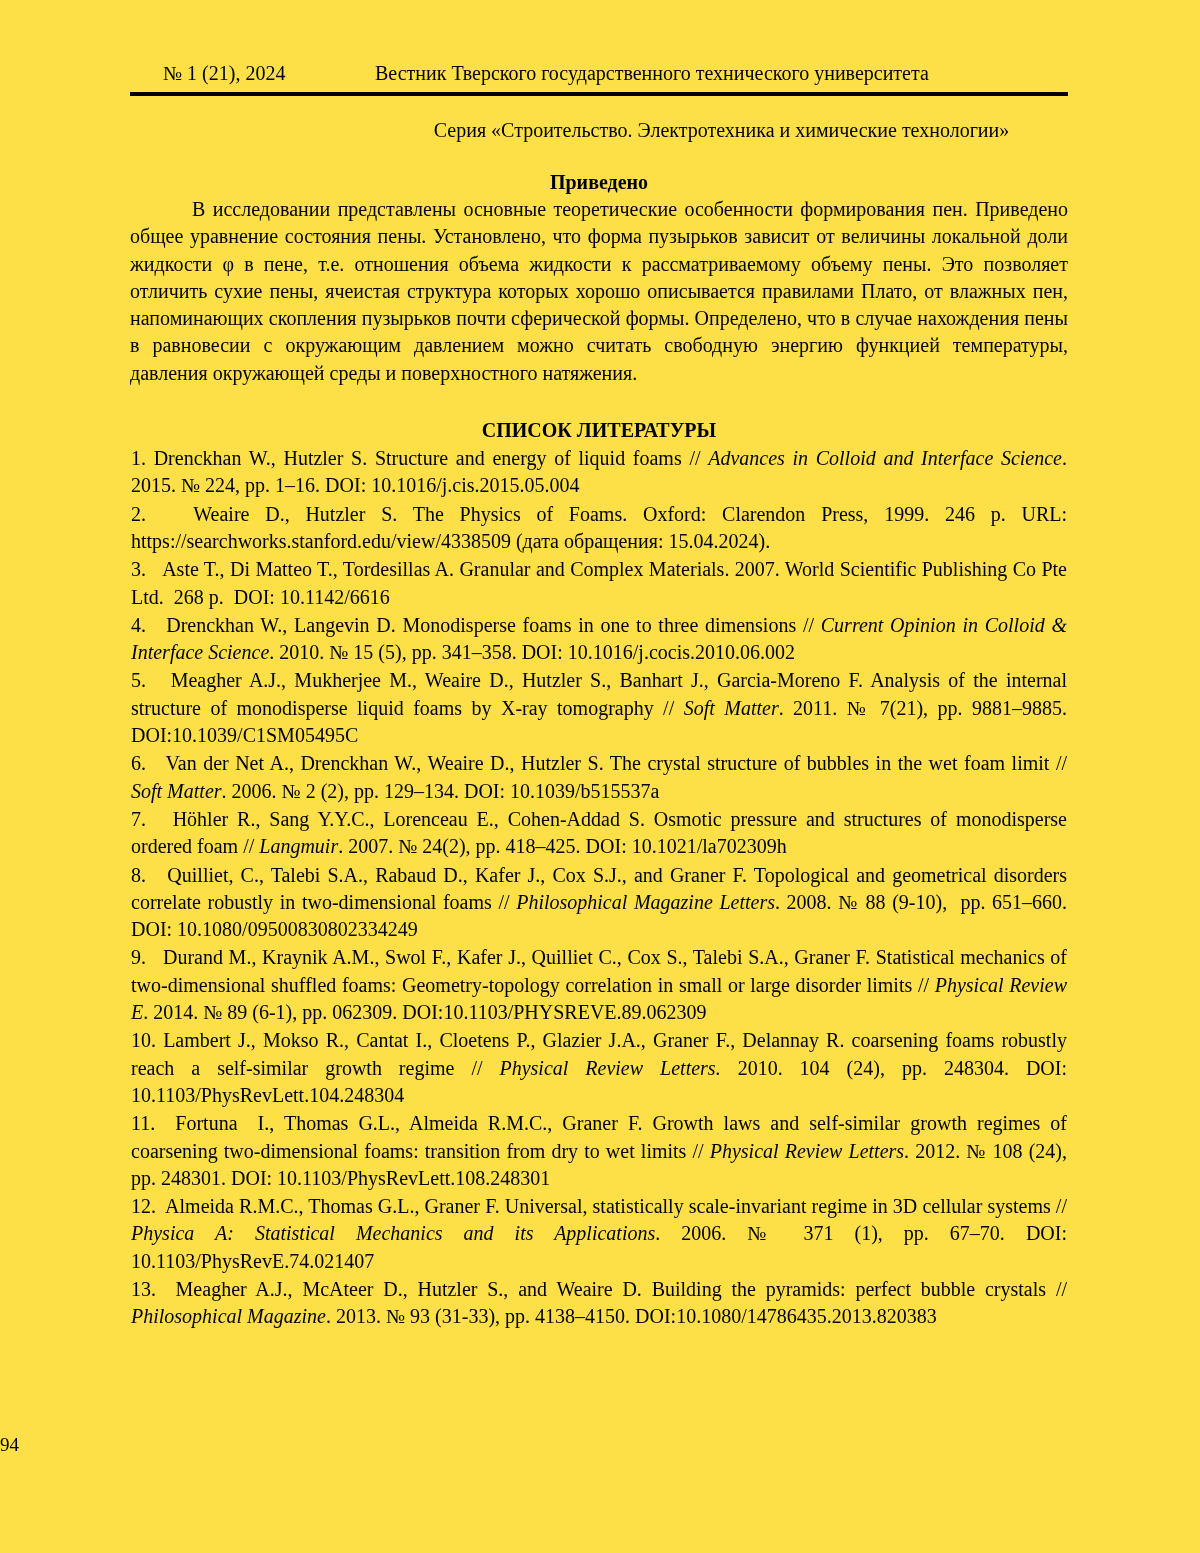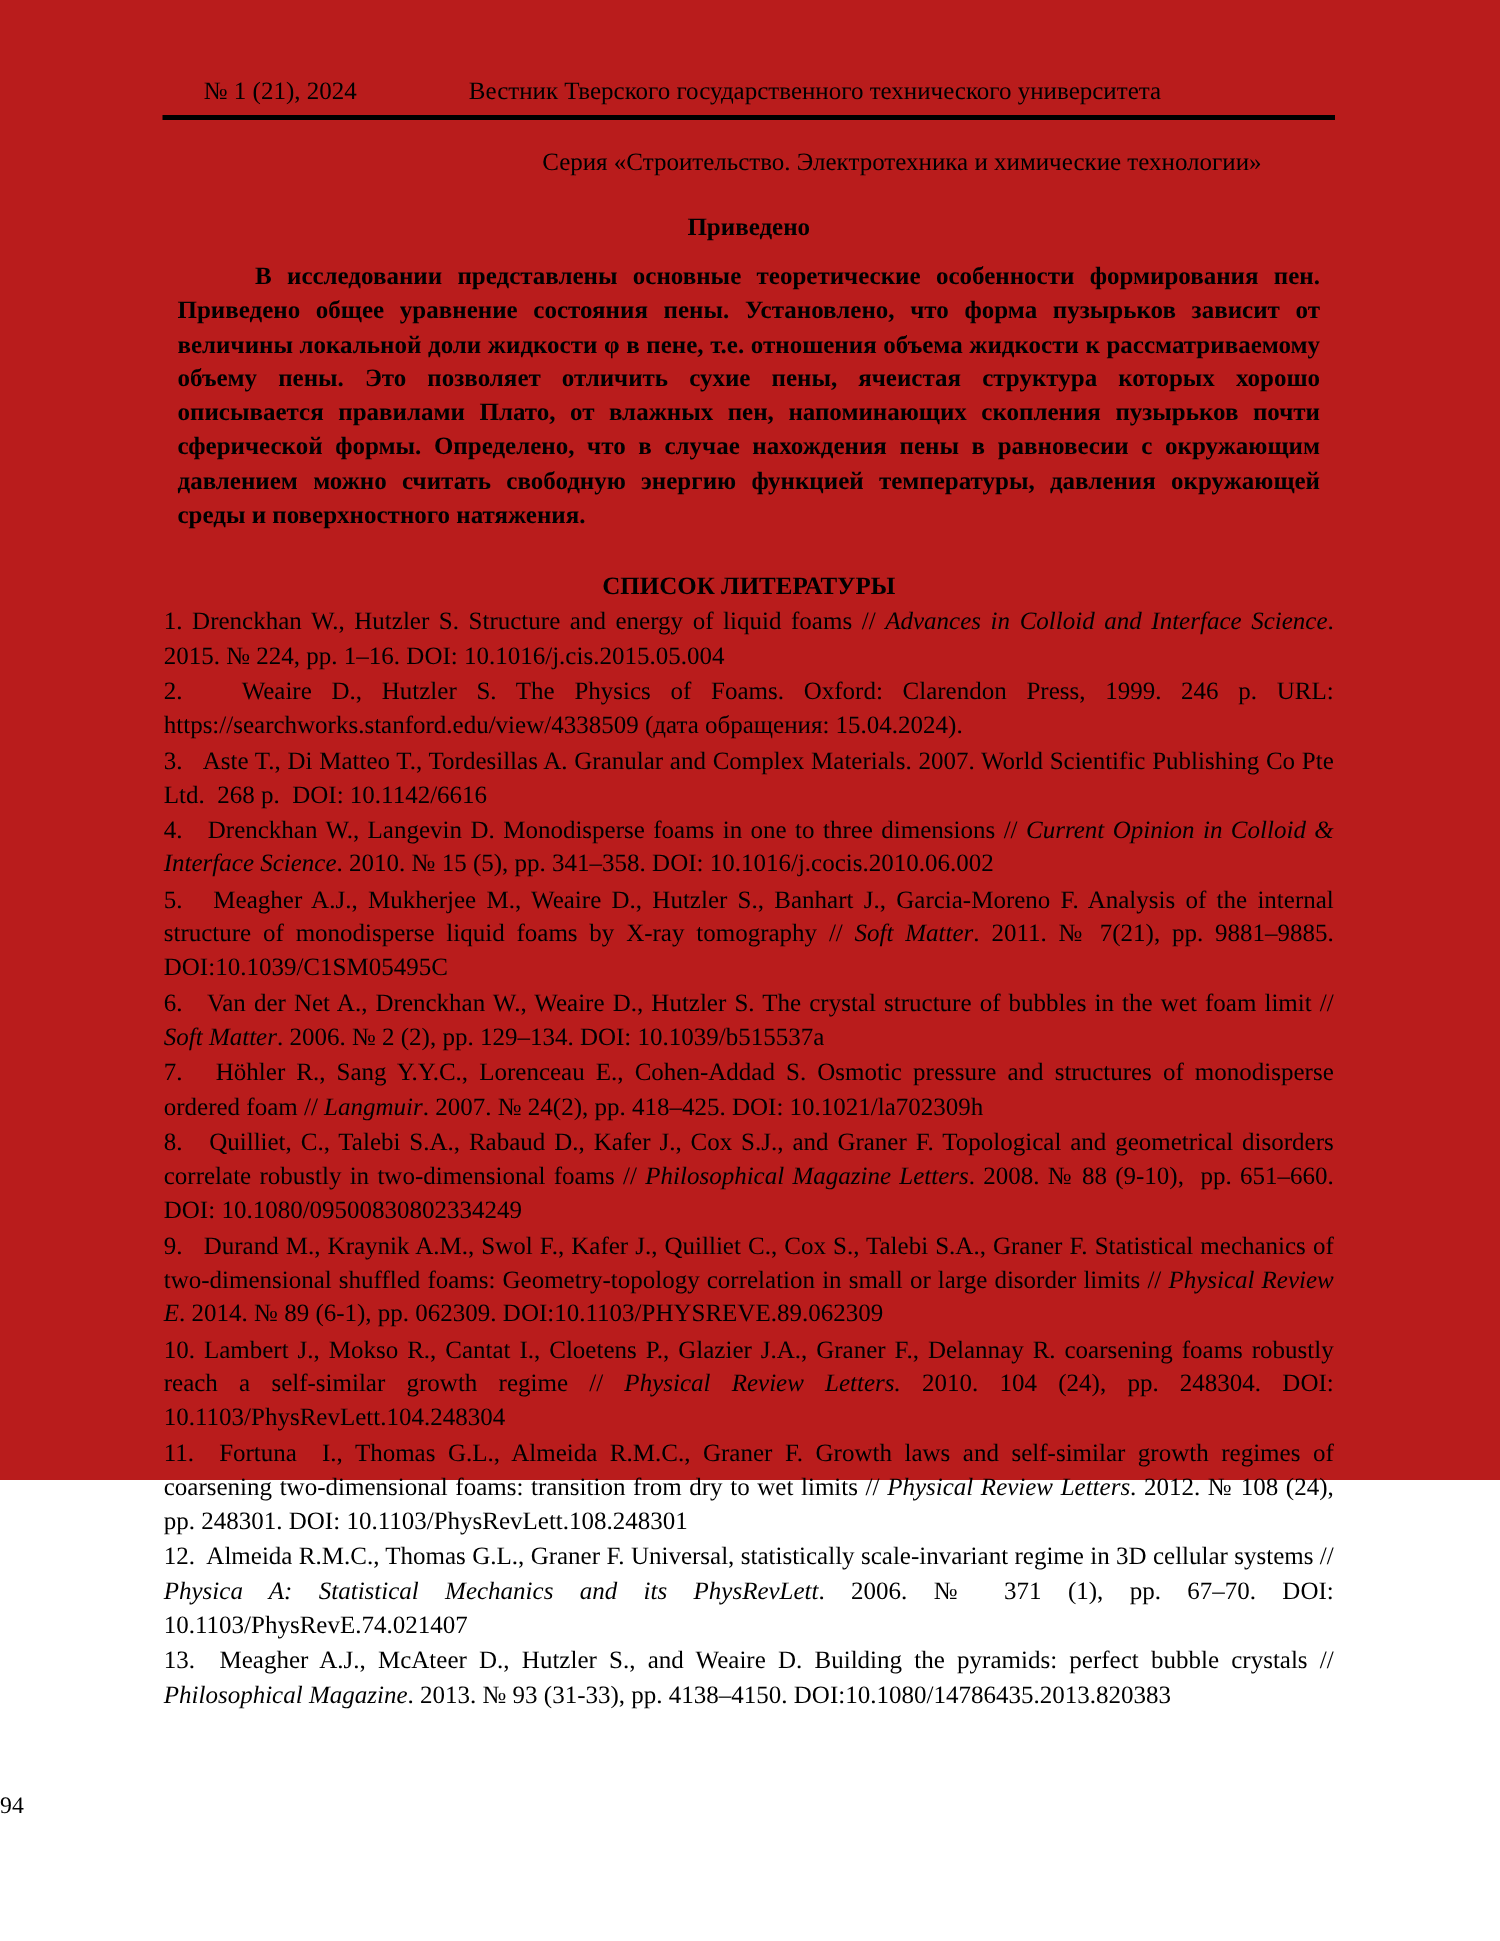--- a/index.html
+++ b/index.html
@@ -6,22 +6,22 @@
   html, body { margin: 0; padding: 0; }
   body {
     width: 1200px; height: 1553px;
     background: #ffffff;
     color: #000000;
     font-family: "Liberation Serif", serif;
     overflow: hidden;
   }
   .page {
     position: relative;
-    width: 1200px; height: 1184px;
-    background: #b91c1c;
+    width: 1200px; height: 1553px;
+    background: #fde047;
   }
   .content {
     position: absolute;
     left: 130px; top: 60px;
     width: 938px;
     font-size: 20px;
   }
   .header-row {
     display: flex;
     align-items: baseline;
@@ -55,25 +55,24 @@
   }
   .section-title {
     text-align: center;
     font-weight: bold;
     font-size: 20px;
     line-height: 27px;
     margin: 0;
   }
   .conclusion-title { margin-top: 26px; }
   .conclusion-paragraph {
-    margin: 12px;
+    margin: 0;
     text-align: justify;
     text-indent: 62px;
     line-height: 27.3px;
-    font-weight: bold;
   }
   .references-title { margin-top: 30px; margin-bottom: 1px; }
   .ref {
     margin: 1px;
     text-align: justify;
     line-height: 27.3px;
   }
   .page-number {
     position: absolute;
     left: 0; right: 0;
@@ -109,20 +108,20 @@
         <p class="ref"><span>2.&nbsp;&nbsp;&nbsp;Weaire D., Hutzler S. The Physics of Foams. Oxford: Clarendon Press, 1999. 246 p. URL: https://searchworks.stanford.edu/view/4338509 (дата обращения: 15.04.2024).</span></p>
         <p class="ref"><span>3.&nbsp;&nbsp;&nbsp;Aste T., Di Matteo T., Tordesillas A. Granular and Complex Materials. 2007. World Scientific Publishing Co Pte Ltd.&nbsp; 268 p.&nbsp; DOI: 10.1142/6616</span></p>
         <p class="ref"><span>4.&nbsp;&nbsp;&nbsp;Drenckhan W., Langevin D. Monodisperse foams in one to three dimensions // </span><i>Current Opinion in Colloid &amp; Interface Science</i><span>. 2010. № 15 (5), pp. 341–358. DOI: 10.1016/j.cocis.2010.06.002</span></p>
         <p class="ref"><span>5.&nbsp;&nbsp;&nbsp;Meagher A.J., Mukherjee M., Weaire D., Hutzler S., Banhart J., Garcia-Moreno F. Analysis of the internal structure of monodisperse liquid foams by X-ray tomography // </span><i>Soft Matter</i><span>. 2011. № 7(21), pp. 9881–9885. DOI:10.1039/C1SM05495C</span></p>
         <p class="ref"><span>6.&nbsp;&nbsp;&nbsp;Van der Net A., Drenckhan W., Weaire D., Hutzler S. The crystal structure of bubbles in the wet foam limit // </span><i>Soft Matter</i><span>. 2006. № 2 (2), pp. 129–134. DOI: 10.1039/b515537a</span></p>
         <p class="ref"><span>7.&nbsp;&nbsp;&nbsp;Höhler R., Sang Y.Y.C., Lorenceau E., Cohen-Addad S. Osmotic pressure and structures of monodisperse ordered foam // </span><i>Langmuir</i><span>. 2007. № 24(2), pp. 418–425. DOI: 10.1021/la702309h</span></p>
         <p class="ref"><span>8.&nbsp;&nbsp;&nbsp;Quilliet, C., Talebi S.A., Rabaud D., Kafer J., Cox S.J., and Graner F. Topological and geometrical disorders correlate robustly in two-dimensional foams // </span><i>Philosophical Magazine Letters</i><span>. 2008. № 88 (9-10),&nbsp; pp. 651–660. DOI: 10.1080/09500830802334249</span></p>
         <p class="ref"><span>9.&nbsp;&nbsp;&nbsp;Durand M., Kraynik A.M., Swol F., Kafer J., Quilliet C., Cox S., Talebi S.A., Graner F. Statistical mechanics of two-dimensional shuffled foams: Geometry-topology correlation in small or large disorder limits // </span><i>Physical Review E</i><span>. 2014. № 89 (6-1), pp. 062309. DOI:10.1103/PHYSREVE.89.062309</span></p>
         <p class="ref"><span>10. Lambert J., Mokso R., Cantat I., Cloetens P., Glazier J.A., Graner F., Delannay R. coarsening foams robustly reach a self-similar growth regime // </span><i>Physical Review Letters.</i><span> 2010. 104 (24), pp. 248304. DOI: 10.1103/PhysRevLett.104.248304</span></p>
         <p class="ref"><span>11.&nbsp; Fortuna&nbsp; I., Thomas G.L., Almeida R.M.C., Graner F. Growth laws and self-similar growth regimes of coarsening two-dimensional foams: transition from dry to wet limits // </span><i>Physical Review Letters</i><span>. 2012. № 108 (24), pp. 248301. DOI: 10.1103/PhysRevLett.108.248301</span></p>
-        <p class="ref"><span>12.&nbsp; Almeida R.M.C., Thomas G.L., Graner F. Universal, statistically scale-invariant regime in 3D cellular systems // </span><i>Physica A: Statistical Mechanics and its PhysRevLett</i><span>. 2006. № 371 (1), pp. 67–70. DOI: 10.1103/PhysRevE.74.021407</span></p>
+        <p class="ref"><span>12.&nbsp; Almeida R.M.C., Thomas G.L., Graner F. Universal, statistically scale-invariant regime in 3D cellular systems // </span><i>Physica A: Statistical Mechanics and its Applications</i><span>. 2006. № 371 (1), pp. 67–70. DOI: 10.1103/PhysRevE.74.021407</span></p>
         <p class="ref"><span>13.&nbsp; Meagher A.J., McAteer D., Hutzler S., and Weaire D. Building the pyramids: perfect bubble crystals // </span><i>Philosophical Magazine</i><span>. 2013. № 93 (31-33), pp. 4138–4150. DOI:10.1080/14786435.2013.820383</span></p>
       </div>
 
   </div>
 
   <div class="page-number">94</div>
 </div>
 
 </body></html>

